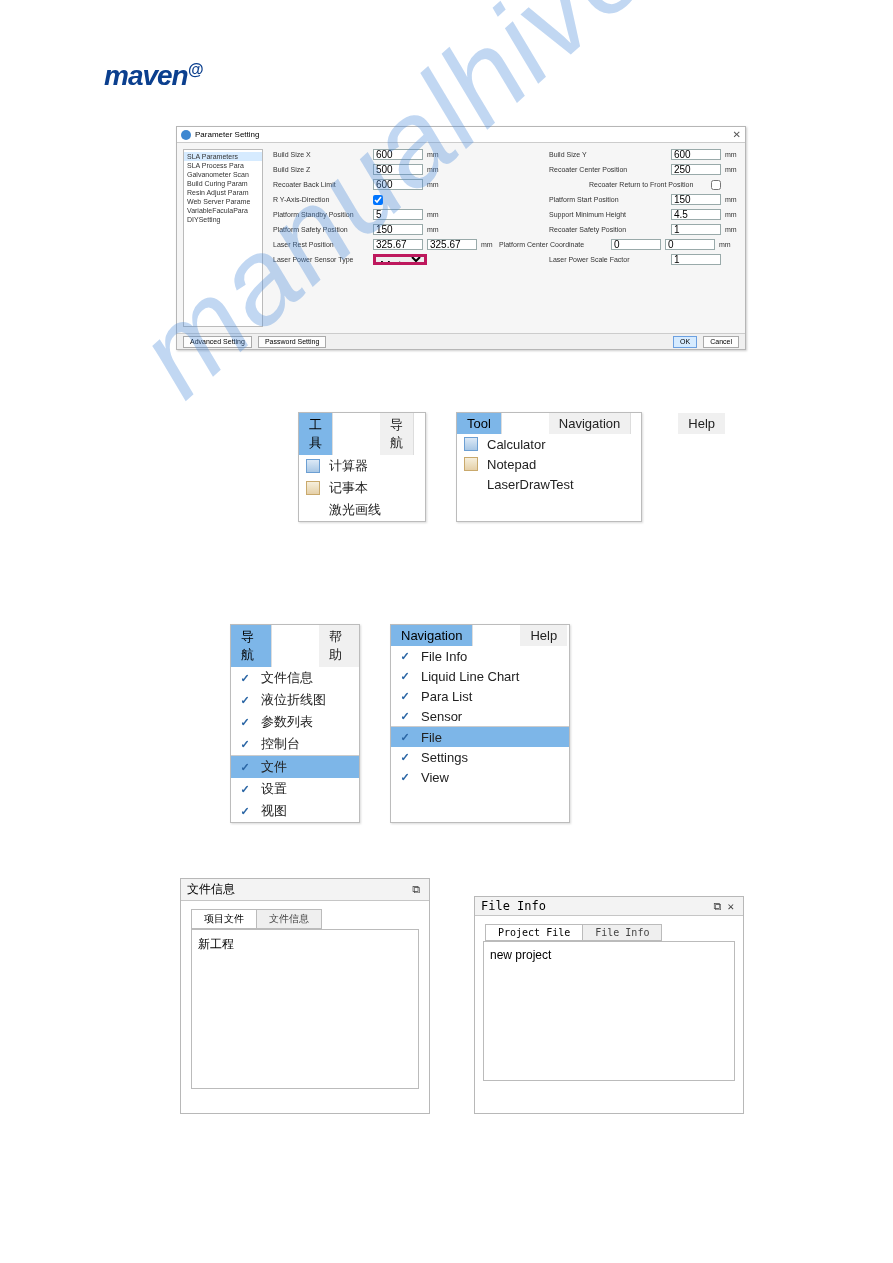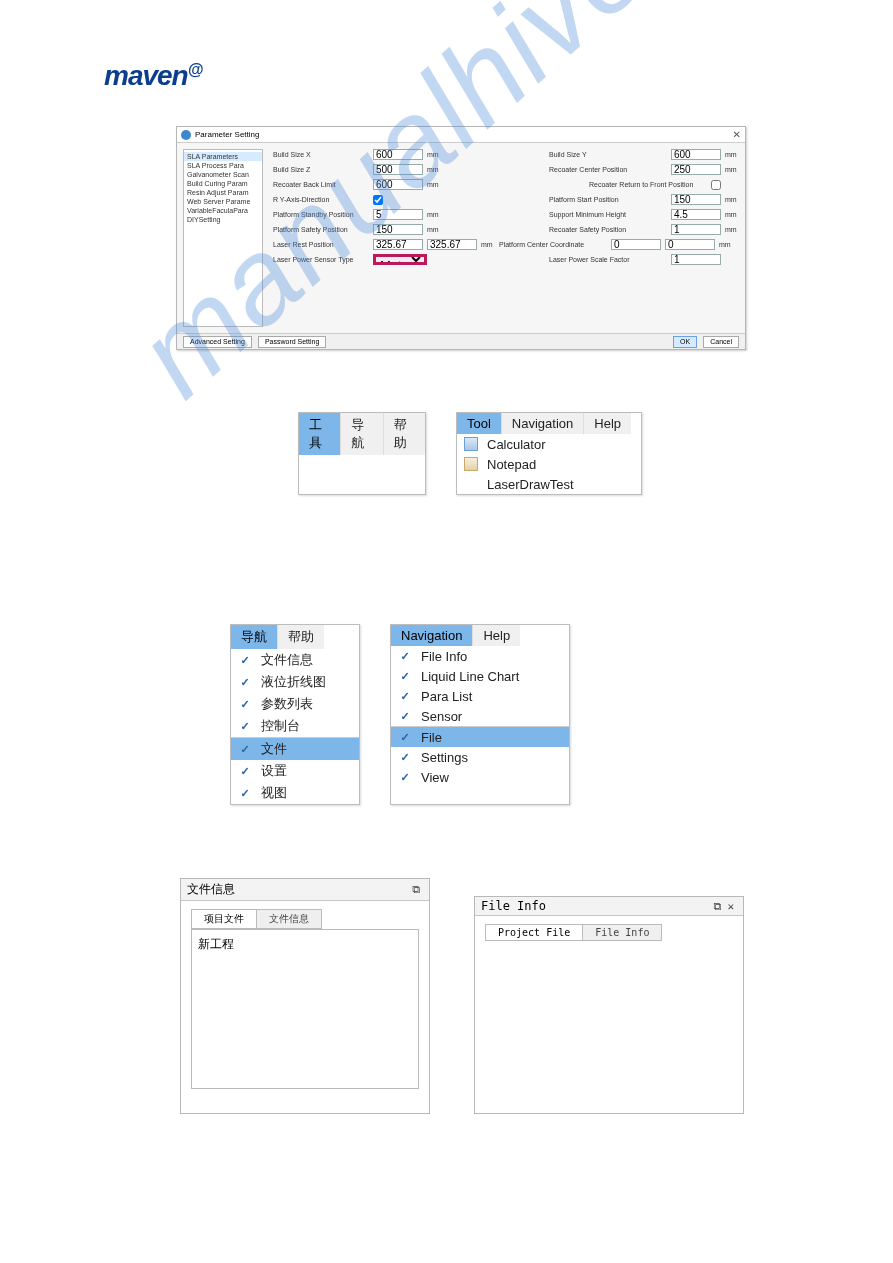--- a/index.html
+++ b/index.html
@@ -36,21 +36,21 @@
   .row select { width: 54px; height: 11px; font-size: 13px; border:3px solid #be185d; background:#eee;}
   .dlg-footer { height: 16px; border-top: 1px solid #ccc; background: #f0f0f0;
     display: flex; align-items: center; padding: 0 6px; font-size: 7px; gap: 6px;}
   .dlg-footer .btn { border: 1px solid #aaa; background: #fdfdfd; padding: 0 6px; height: 12px; display:flex; align-items:center;}
   .dlg-footer .btn.ok { background: #d6ebff; border-color:#6ca0e0;}
   .dlg-footer .spacer{flex:1;}
 
   
   .menupair { position:absolute; display:flex; gap:30px; }
   .menu { background:#fff; border:1px solid #bcbcbc; font-size:13px; color:#222; box-shadow:1px 1px 2px rgba(0,0,0,.15);}
-  .menubar { display:flex; }
+  .menubar { display:flex;gap:47px; }
   .menubar-item { padding:3px 10px; background:#f0f0f0; border-right:1px solid #ddd;}
   .menubar-item.active { background:#7db6e8; color:#000;}
   .menubar-item.last { border-right:none;}
   .menulist { }
   .menulist .mi { display:flex; align-items:center; gap:8px; padding:2px 14px 2px 6px; }
   .menulist .mi.sel { background:#7db6e8; }
   .mi .ico { width:16px; height:16px; display:flex; align-items:center; justify-content:center; font-size:11px;}
   .chk { color:#2b66a5; font-weight:bold; }
   .calc-ico{ width:14px;height:14px;border:1px solid #6c9fd3;background:linear-gradient(#dce9f6,#a8c7e5);}
   .note-ico{ width:14px;height:14px;border:1px solid #c9a96c;background:linear-gradient(#f6efdc,#e5d0a8);}
@@ -177,20 +177,38 @@
   </div>
 </div>
 
 <div class="menupair" style="left:298px; top:412px;">
   <div class="menu" style="width:128px;">
     <div class="menubar">
       <div class="menubar-item active">工具</div>
       <div class="menubar-item">导航</div>
       <div class="menubar-item last">帮助</div>
     </div>
+    <div class="menulist">
+      <div class="mi">
+          <span class="ico">
+            <span class="calc-ico"></span>
+          </span>
+          <span>计算器</span>
+        </div>
+      <div class="mi">
+          <span class="ico">
+            <span class="note-ico"></span>
+          </span>
+          <span>记事本</span>
+        </div>
+      <div class="mi">
+          <span class="ico"></span>
+          <span>激光画线</span>
+        </div>
+    </div>
   </div>
   <div class="menu" style="width:186px;">
     <div class="menubar">
       <div class="menubar-item active">Tool</div>
       <div class="menubar-item">Navigation</div>
       <div class="menubar-item last">Help</div>
     </div>
     <div class="menulist">
       <div class="mi">
           <span class="ico">
@@ -312,13 +330,16 @@
   <div class="phdr">
     <span>File Info</span>
     <span class="sp"></span>
     <span class="ctl">⧉</span>
     <span class="ctl">✕</span>
   </div>
   <div class="tabs">
     <div class="tab">Project File</div>
     <div class="tab inactive">File Info</div>
   </div>
+  <div class="content2">
+    <span style="font-family:'Microsoft YaHei',Arial;">new project</span>
+  </div>
 </div>
 
 </body></html>

